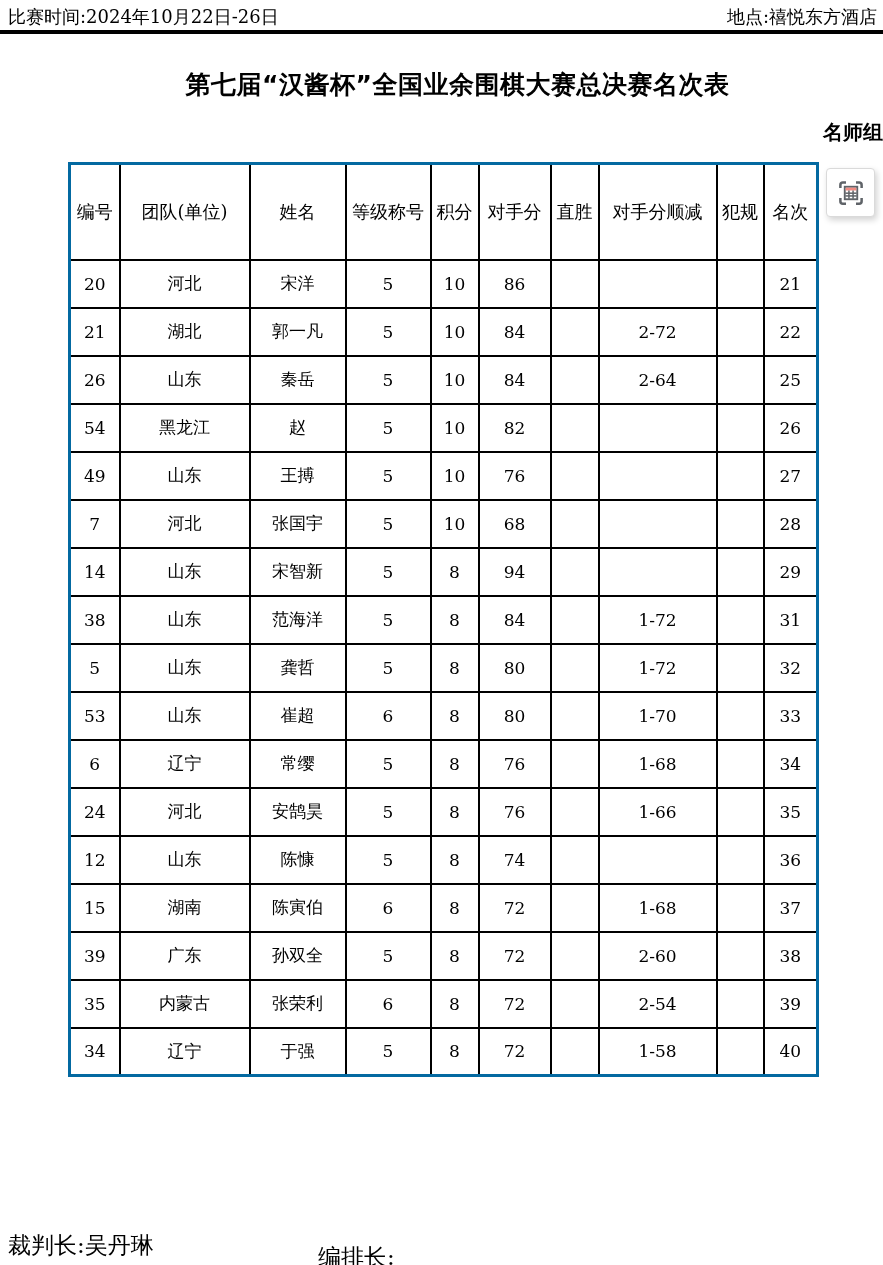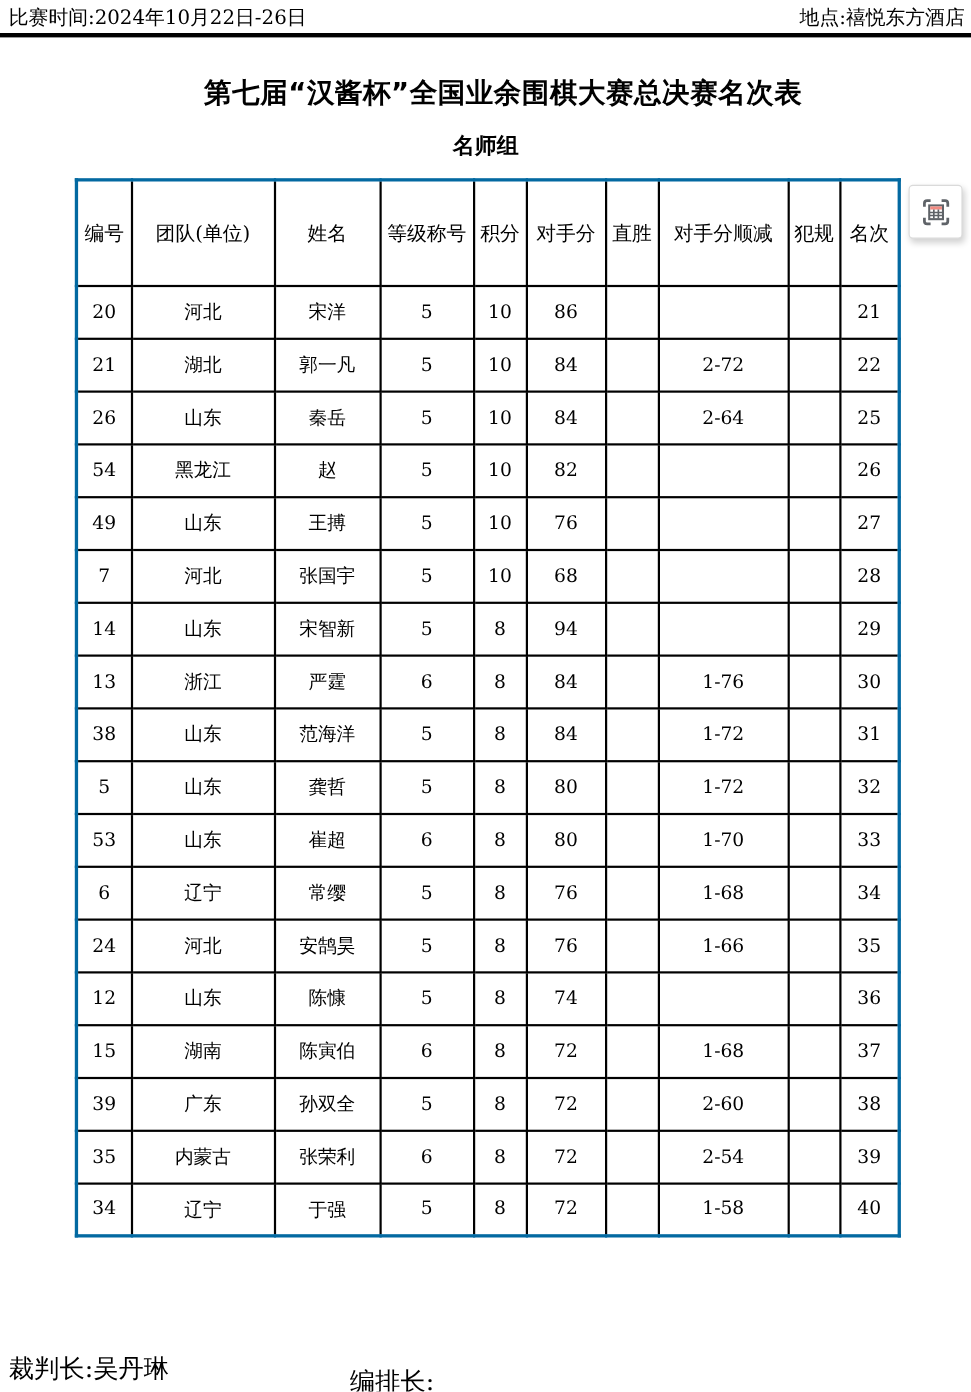--- a/index.html
+++ b/index.html
@@ -48,21 +48,21 @@
     font-size: 25px;
     letter-spacing: 0.5px;
   }
 
   .group-title {
     position: absolute;
     top: 119px;
     left: 0;
     width: 100%;
     margin: 0;
-    text-align: center;
+    text-align: right;
     font-family: "DejaVu Sans", "Liberation Sans", sans-serif;
     font-weight: 600;
     font-size: 20px;
   }
 
   
   table.results {
     position: absolute;
     left: 68px;
     top: 162px;
@@ -247,32 +247,20 @@
           <td>宋智新</td>
           <td>5</td>
           <td>8</td>
           <td>94</td>
           <td></td>
           <td></td>
           <td></td>
           <td>29</td>
         </tr>
         <tr>
-          <td>13</td>
-          <td>浙江</td>
-          <td>严霆</td>
-          <td>6</td>
-          <td>8</td>
-          <td>84</td>
-          <td></td>
-          <td>1-76</td>
-          <td></td>
-          <td>30</td>
-        </tr>
-        <tr>
           <td>38</td>
           <td>山东</td>
           <td>范海洋</td>
           <td>5</td>
           <td>8</td>
           <td>84</td>
           <td></td>
           <td>1-72</td>
           <td></td>
           <td>31</td>

